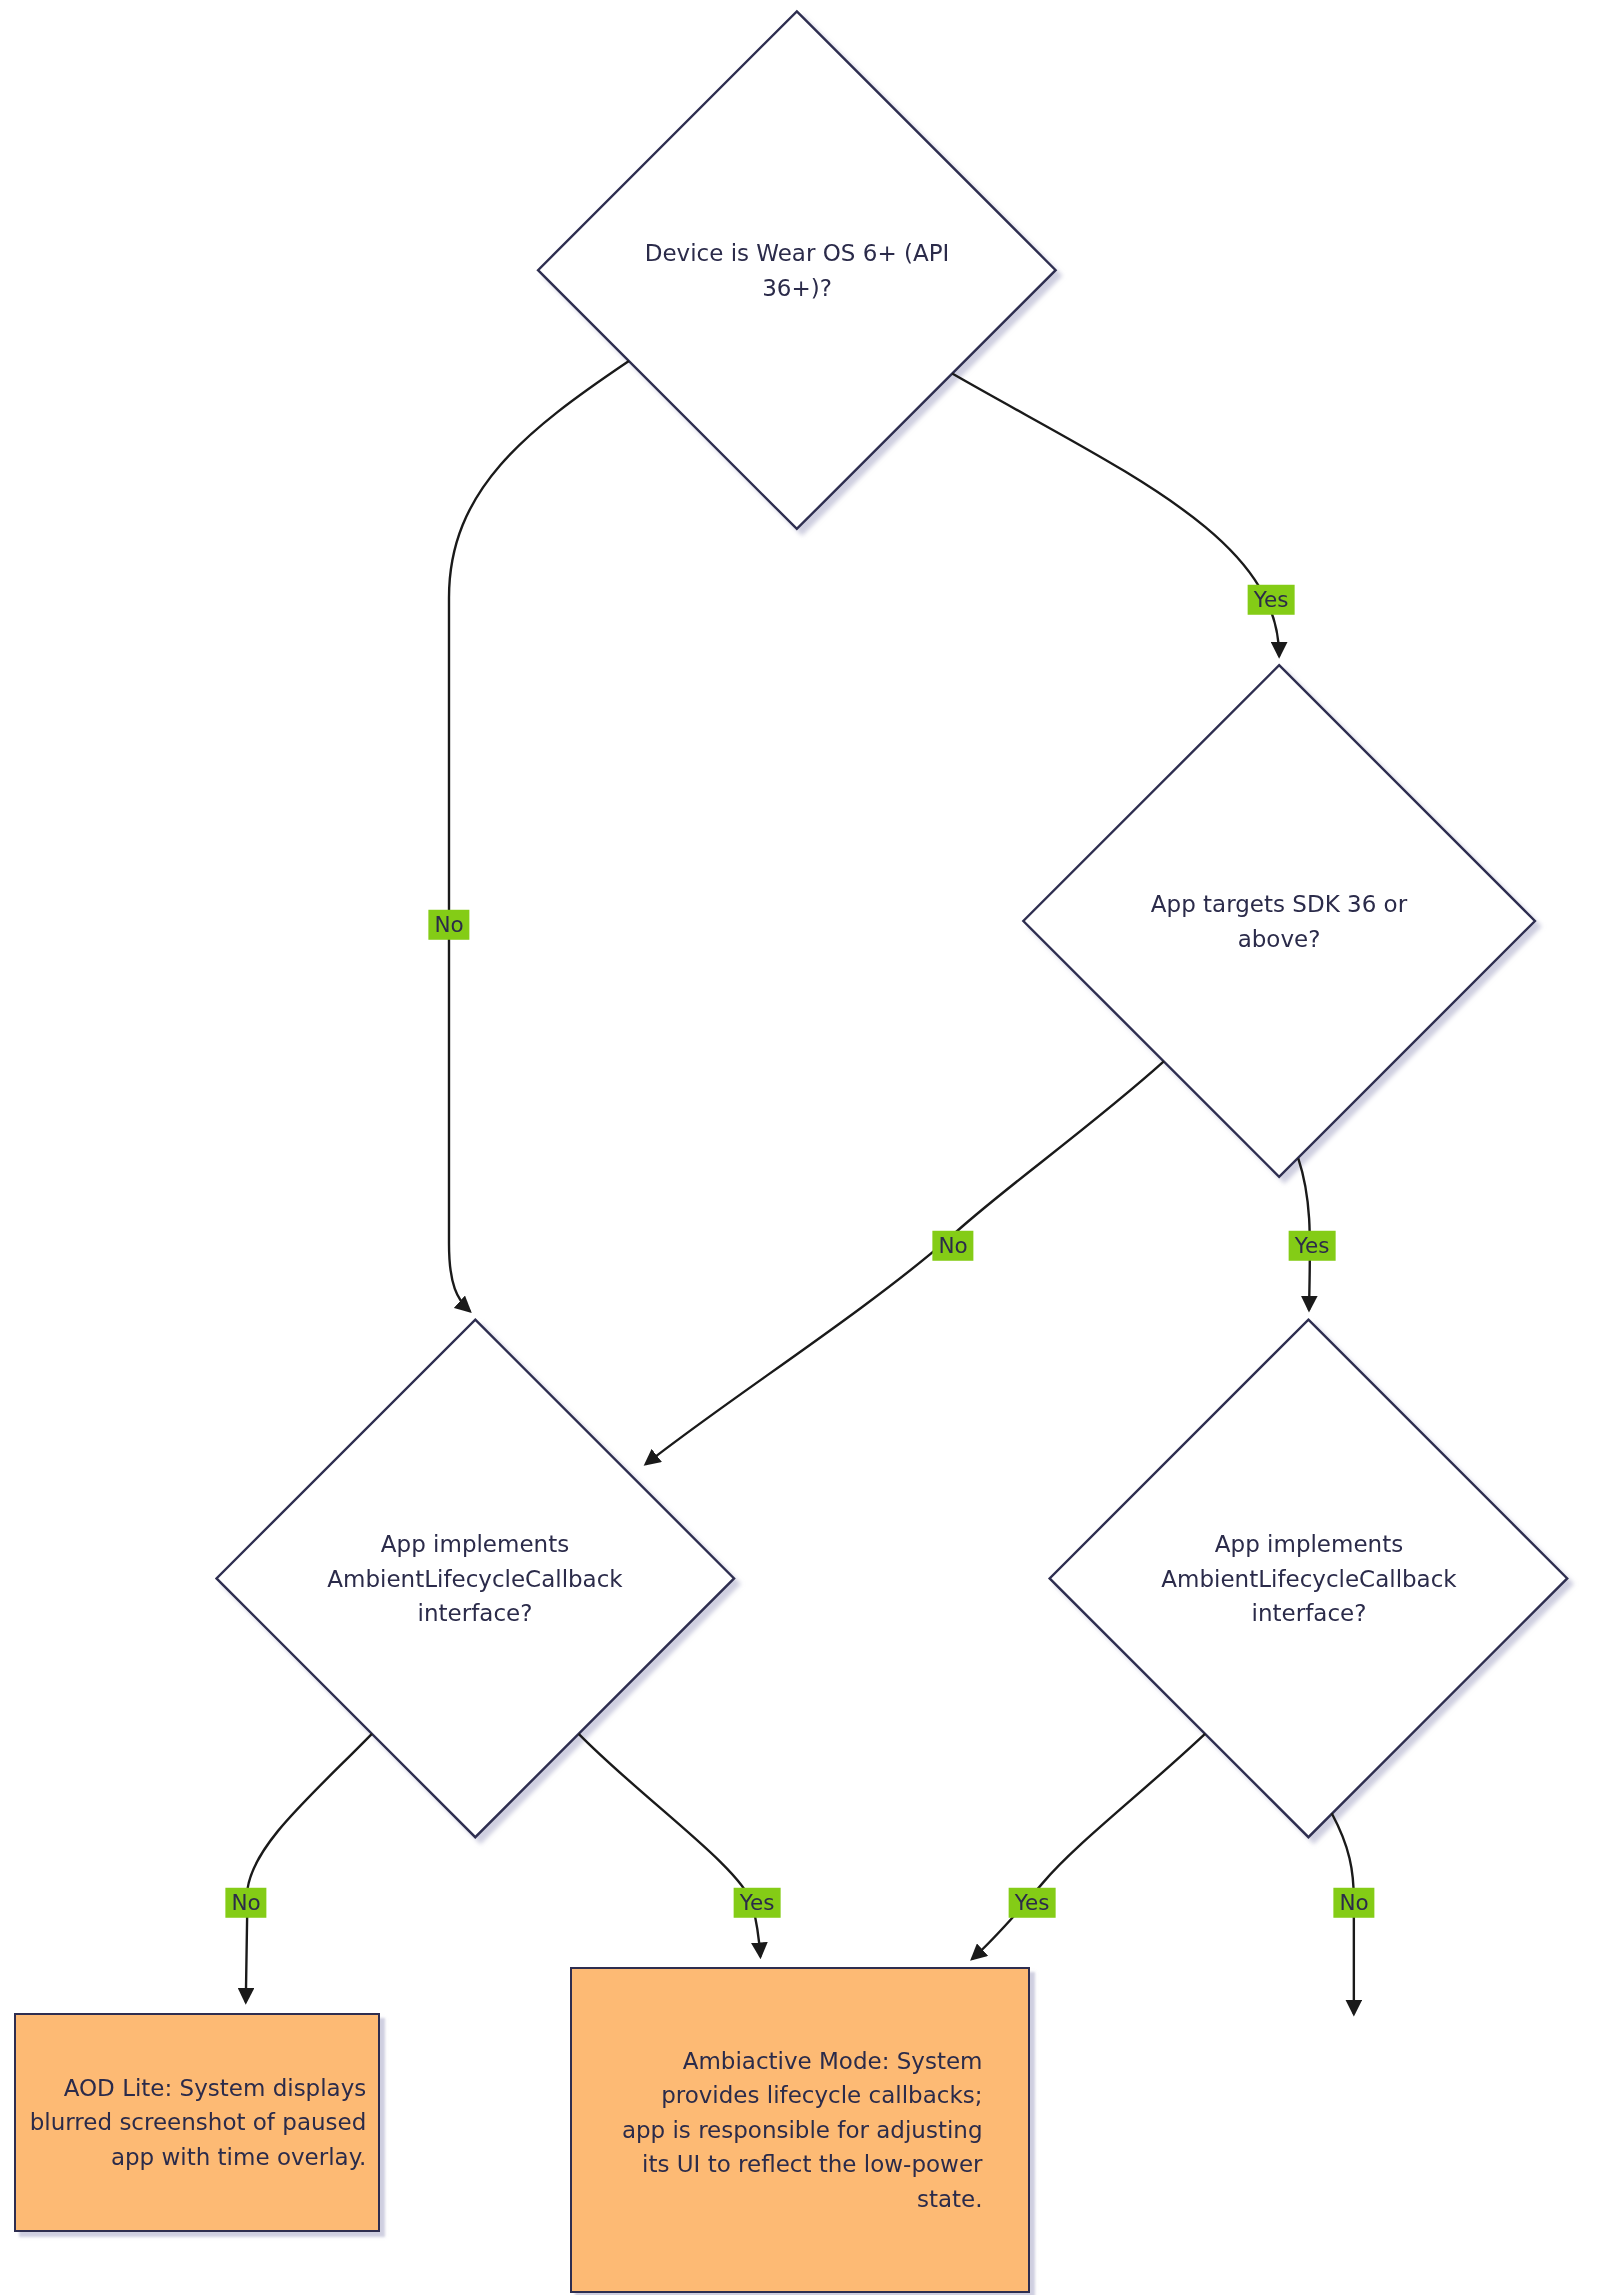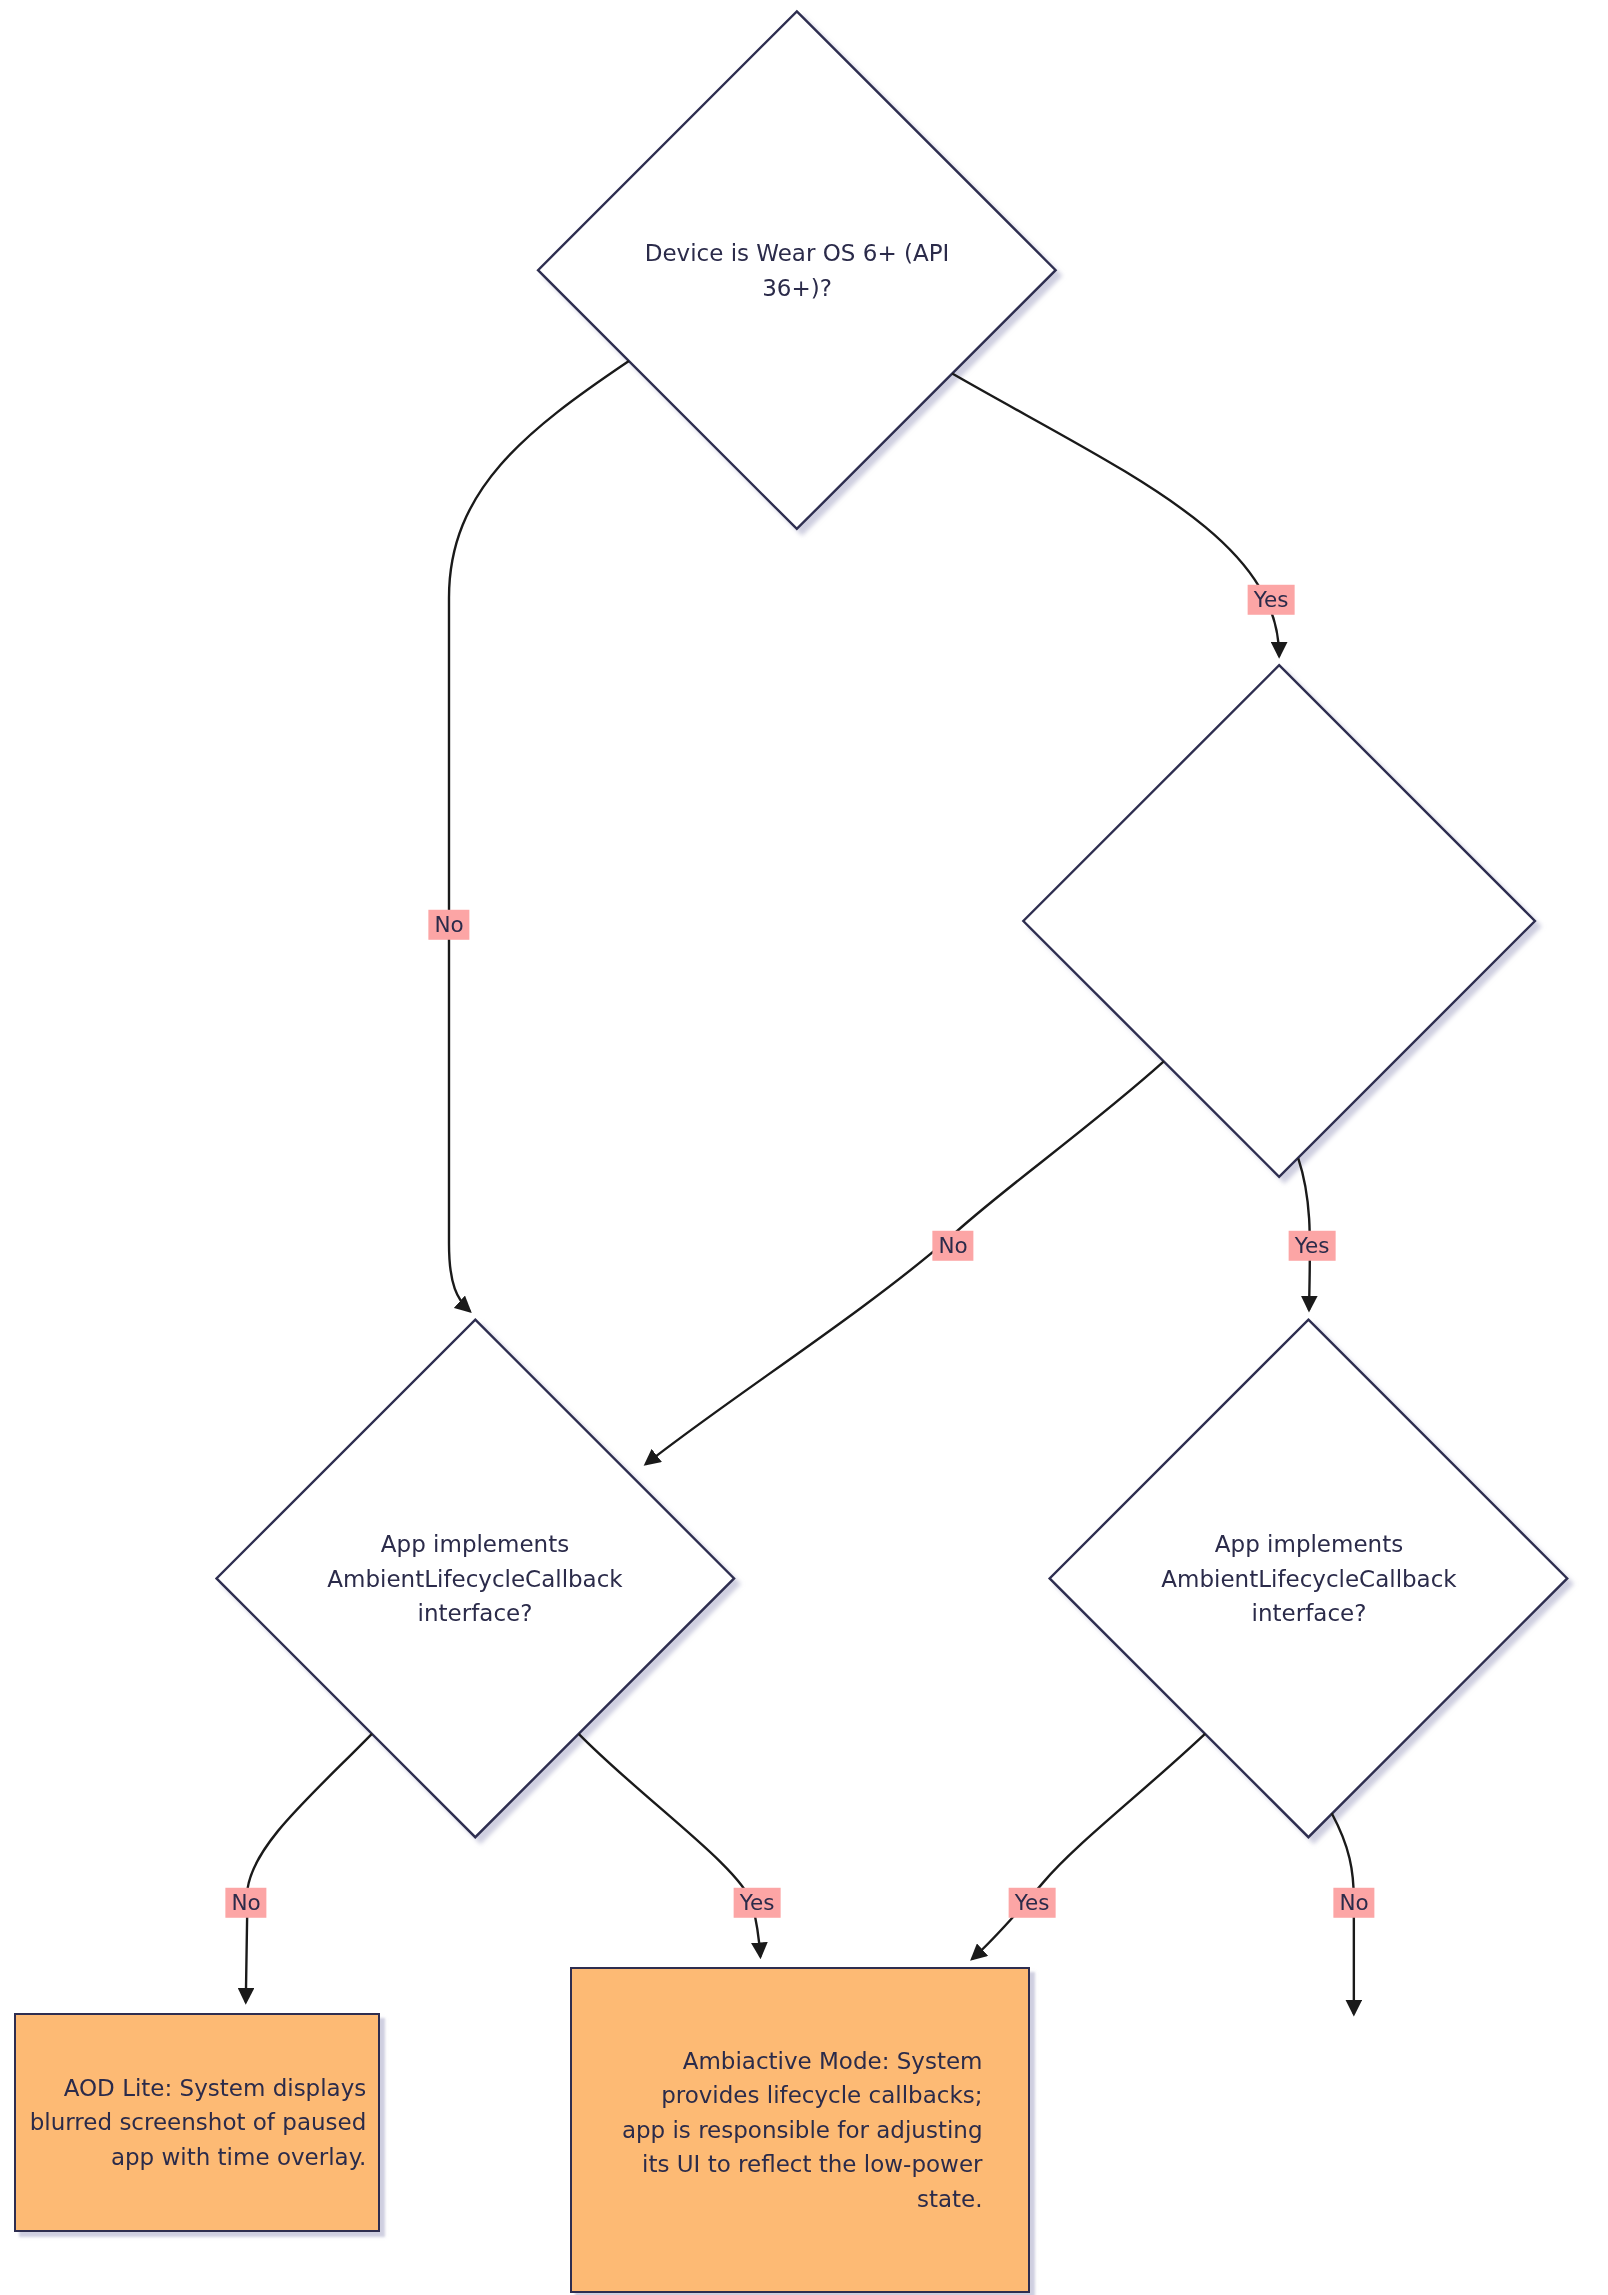--- a/index.html
+++ b/index.html
@@ -41,21 +41,21 @@
     position: absolute;
     transform: translate(-50%, -50%);
     text-align: center;
     font-size: 23px;
     line-height: 1.5;
     color: #2b2b4a;
   }
   .edge-label {
     position: absolute;
     transform: translate(-50%, -50%);
-    background: #fca5a5;
+    background: #84cc16;
     color: #2b2b4a;
     font-size: 21.5px;
     line-height: 1.25;
     padding: 1.8px 6px;
     white-space: nowrap;
   }
   .result-box {
     position: absolute;
     background: #fdba74;
     border: 2.4px solid #2e2e50;
@@ -100,20 +100,21 @@
       <path class="edge" marker-end="url(#arrowhead)" d="M 2172 1938 C 2196 2010, 2192 2080, 2190 2192"></path>
       <path class="edge" marker-end="url(#arrowhead)" d="M 622 2901 C 520 3005, 425 3085, 414 3160 L 411 3350"></path>
       <path class="edge" marker-end="url(#arrowhead)" d="M 968 2901 C 1075 3010, 1240 3125, 1258 3185 C 1266 3215, 1270 3245, 1272 3274"></path>
       <path class="edge" marker-end="url(#arrowhead)" d="M 2016 2901 C 1905 3005, 1800 3085, 1745 3150 C 1705 3197, 1665 3243, 1626 3278"></path>
       <path class="edge" marker-end="url(#arrowhead)" d="M 2228 3034 C 2258 3090, 2265 3130, 2265 3180 L 2265 3370"></path>
     </g>
   </svg>
 
   <div class="node-text" style="left:797px; top:270px; width:347px;">Device is Wear OS 6+ (API 36+)?</div>
 
+  <div class="node-text" style="left:1279px; top:921px; width:287px;">App targets SDK 36 or above?</div>
 
   <div class="node-text" style="left:475px; top:1579px; width:347px;">App implements AmbientLifecycleCallback interface?</div>
 
   <div class="node-text" style="left:1309px; top:1579px; width:347px;">App implements AmbientLifecycleCallback interface?</div>
 
   <div class="edge-label" style="left:1271px; top:600px;">Yes</div>
 
   <div class="edge-label" style="left:449px; top:925px;">No</div>
 
   <div class="edge-label" style="left:953px; top:1246px;">No</div>

